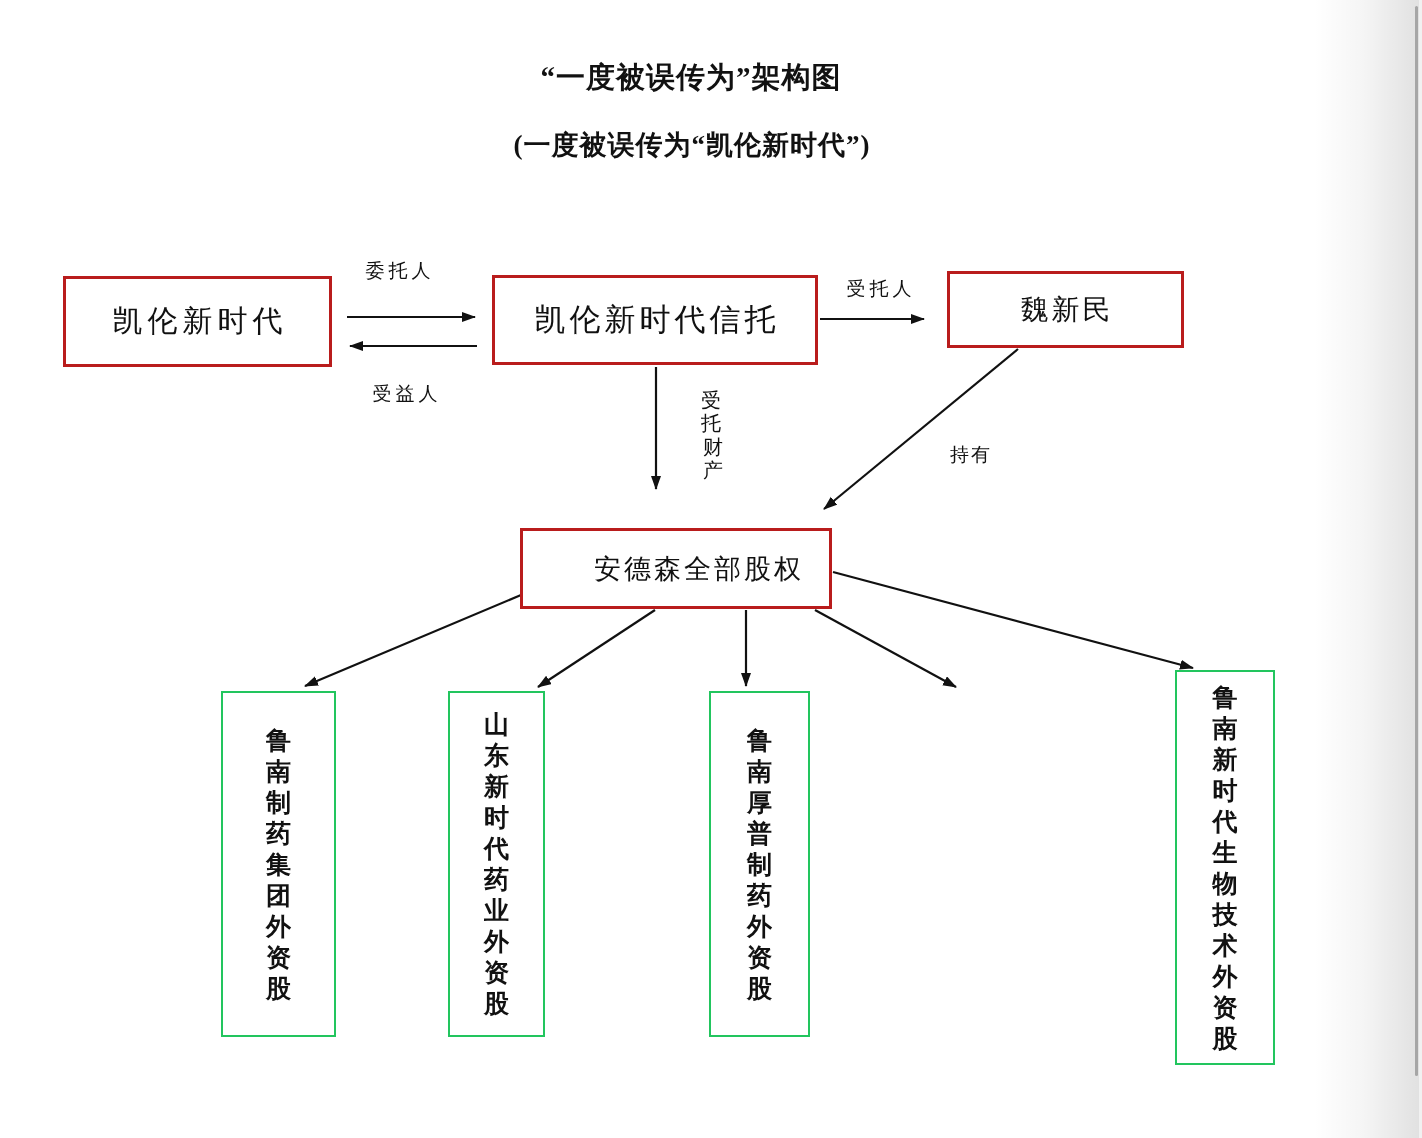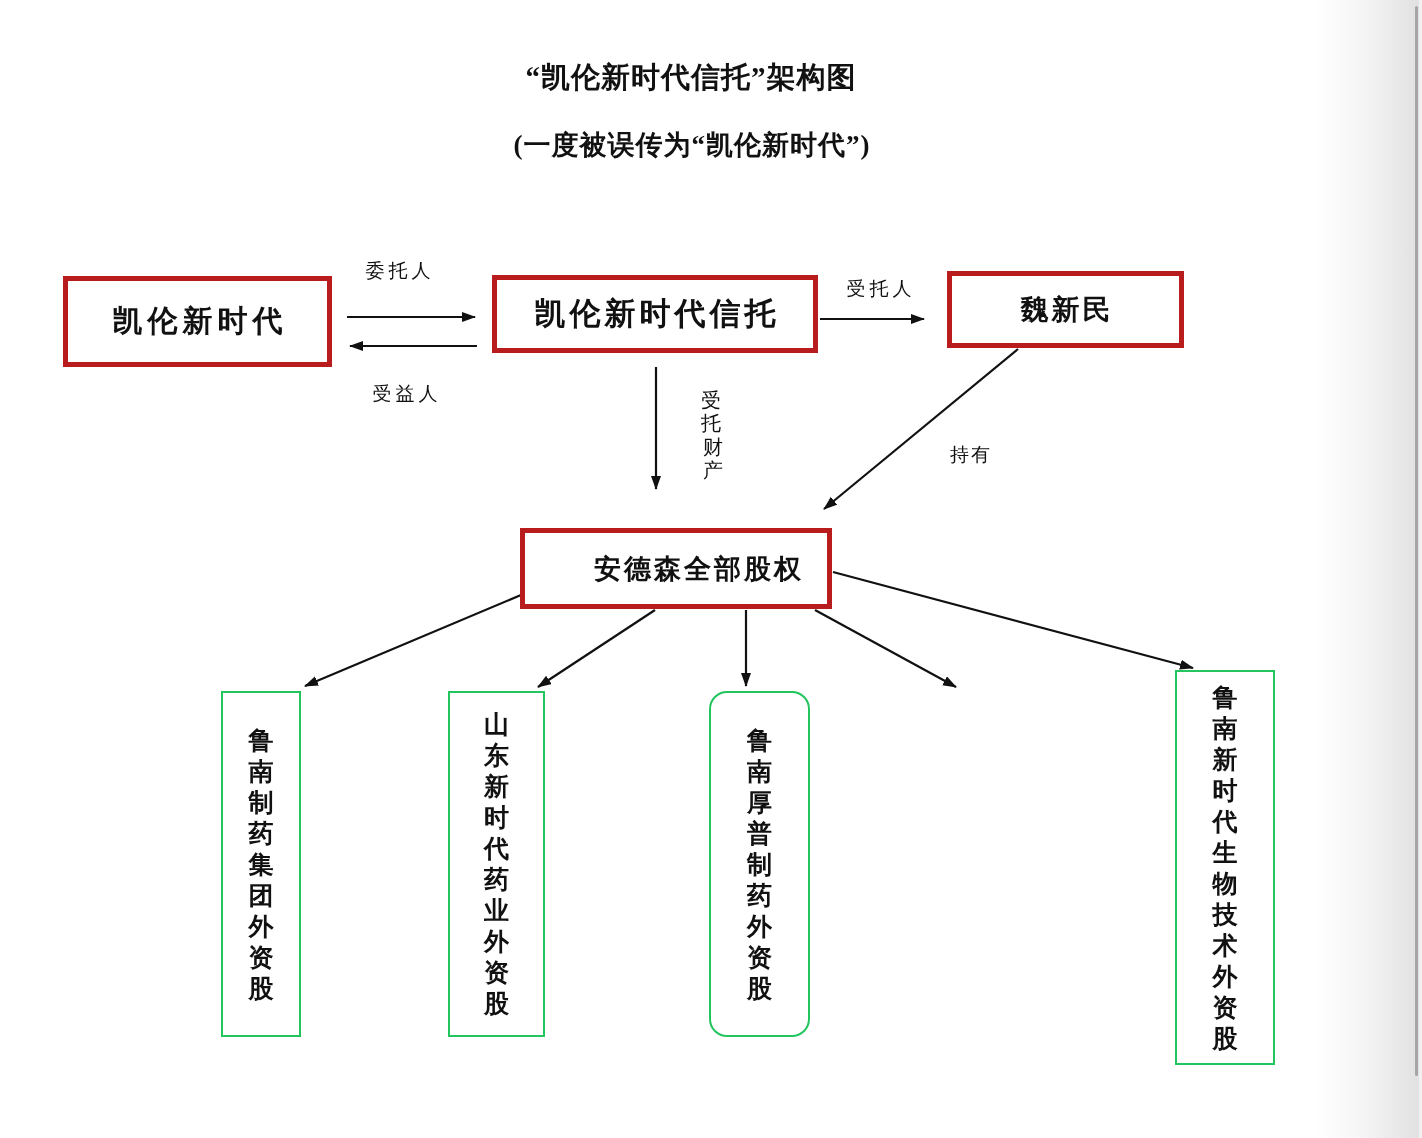--- a/index.html
+++ b/index.html
@@ -14,40 +14,40 @@
   .title{
     position:absolute;left:0;top:58px;width:1382px;
     text-align:center;font-size:29px;font-weight:bold;letter-spacing:1px;
   }
   .subtitle{
     position:absolute;left:0;top:127px;width:1384px;
     text-align:center;font-size:27px;font-weight:bold;letter-spacing:1px;
   }
   .edges{position:absolute;left:0;top:0;width:1422px;height:1138px;}
   .node{
-    position:absolute;box-sizing:border-box;border:5px solid #b91c1c;
+    position:absolute;box-sizing:border-box;border:3px solid #b91c1c;
     display:flex;align-items:center;justify-content:center;
-    background:#fff;font-weight:bold;
+    background:#fff;font-weight:normal;
   }
   .node-kailun{left:63px;top:276px;width:269px;height:91px;font-size:30px;letter-spacing:5px;text-indent:5px;}
-  .node-trust{left:492px;top:275px;width:326px;height:78px;font-size:31px;letter-spacing:4px;text-indent:4px;}
+  .node-trust{left:492px;top:275px;width:326px;height:90px;font-size:31px;letter-spacing:4px;text-indent:4px;}
   .node-wei{left:947px;top:271px;width:237px;height:77px;font-size:28px;letter-spacing:3px;text-indent:3px;}
   .node-anderson{left:520px;top:528px;width:312px;height:81px;font-size:27px;letter-spacing:3px;text-indent:3px;padding-left:43px;}
   .vbox{
     position:absolute;box-sizing:border-box;border:2px solid #22c55e;
     display:flex;align-items:center;justify-content:center;
     background:#fff;
   }
   .vbox .vtext{
     width:27px;font-size:25px;font-weight:bold;line-height:31px;
     word-break:break-all;text-align:center;
   }
-  .vbox-1{left:221px;top:691px;width:80px;height:346px;}
+  .vbox-1{left:221px;top:691px;width:115px;height:346px;}
   .vbox-2{left:448px;top:691px;width:97px;height:346px;}
-  .vbox-3{left:709px;top:691px;width:101px;height:346px;border-radius:18px;}
+  .vbox-3{left:709px;top:691px;width:101px;height:346px;}
   .vbox-4{left:947px;top:691px;width:100px;height:346px;}
   .vbox-5{left:1175px;top:670px;width:100px;height:395px;}
   .elabel{
     position:absolute;font-size:19px;letter-spacing:4px;white-space:nowrap;
     transform:translateX(-50%);
   }
   .elabel-holds{transform:none;letter-spacing:2px;}
   .vlabel{
     position:absolute;left:701px;top:389px;width:23px;
     font-size:20px;line-height:23px;word-break:break-all;
@@ -64,21 +64,21 @@
   }
   .edge-strip{
     position:absolute;left:1419px;top:0;width:3px;height:1138px;background:#f1f1f1;
   }
 </style>
 </head>
 <body>
 
 <div class="page">
 
-  <div class="title">“凯伦新时代信托”架构图</div>
+  <div class="title">“一度被误传为”架构图</div>
   <div class="subtitle">(一度被误传为“凯伦新时代”)</div>
 
   <svg class="edges" viewBox="0 0 1422 1138" xmlns="http://www.w3.org/2000/svg">
     <defs>
       <marker id="arrow" markerUnits="userSpaceOnUse" markerWidth="16" markerHeight="12" refX="13" refY="5" orient="auto">
         <path d="M0,0 L14,5 L0,10 z" fill="#111"></path>
       </marker>
     </defs>
     <g stroke="#111" stroke-width="2.2" fill="none">
       <line x1="347" y1="317" x2="475" y2="317" marker-end="url(#arrow)"></line>

